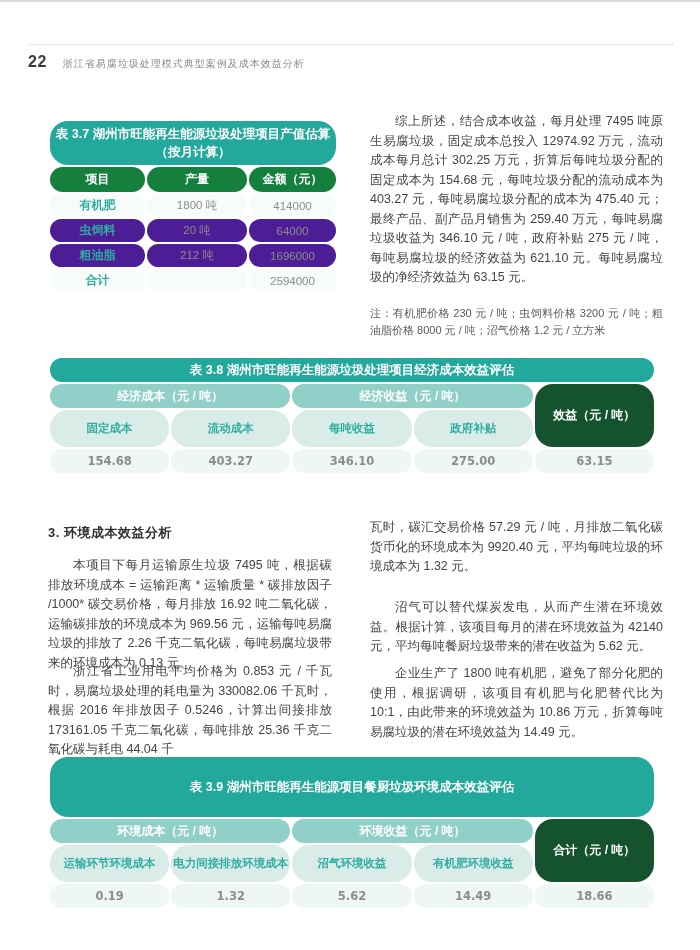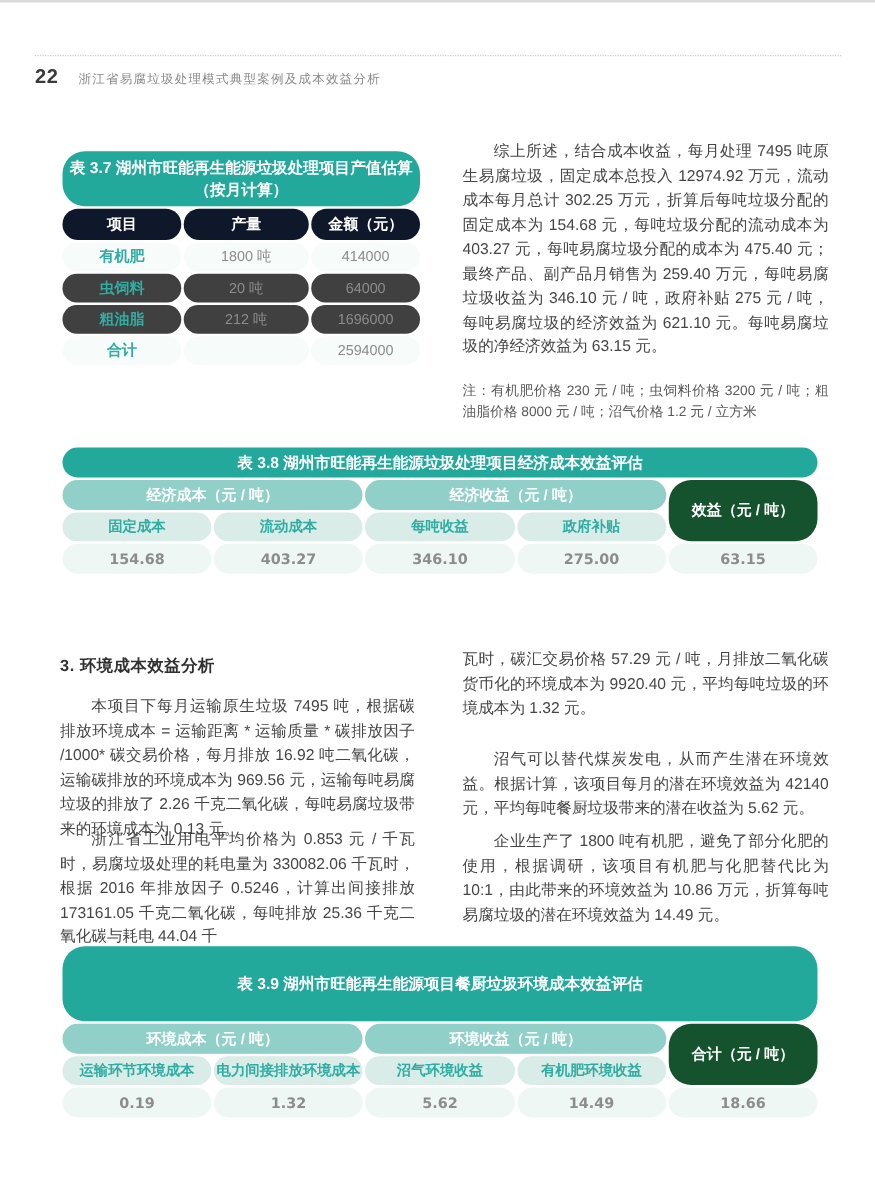--- a/index.html
+++ b/index.html
@@ -31,30 +31,30 @@
 
   
   table{border-collapse:separate;border-spacing:2px;background:#ffffff;}
   td{padding:0;text-align:center;vertical-align:middle;border-radius:18px;}
   .t-title{
     background:#23a89c;color:#ffffff;font-weight:bold;font-size:12.5px;line-height:18px;
     padding:4px 2px;
   }
   .t-group{background:#90d0c8;color:#ffffff;font-weight:bold;font-size:12px;height:24px;margin-left:38px;}
   .t-span{background:#14532d;color:#ffffff;font-weight:bold;font-size:12px;}
-  .t-sub{background:#d9ece8;color:#2fada2;font-weight:bold;font-size:11.5px;height:23px;}
+  .t-sub{background:#d9ece8;color:#2fada2;font-weight:bold;font-size:11.5px;height:37px;}
   .t-val{background:#eff7f5;color:#8c8c8c;font-size:11.5px;height:24px;
          font-family:"DejaVu Sans","Liberation Sans",sans-serif;font-weight:bold;}
 
   
   .t37{position:absolute;left:48px;top:119px;width:282px;}
   .t37 table{width:282px;table-layout:fixed;}
-  .t37 .t-head td{background:#0f172a;color:#ffffff;font-weight:bold;font-size:12px;height:25px;margin-top:14px;}
+  .t37 .t-head td{background:#15803d;color:#ffffff;font-weight:bold;font-size:12px;height:25px;margin-top:14px;}
   .t37 .row-a td{background:#f7fbfa;}
-  .t37 .row-b td{background:#404040;}
+  .t37 .row-b td{background:#4c1d95;}
   .t37 .c1{color:#2fada2;font-weight:bold;font-size:12px;}
   .t37 .c2,.t37 .c3{color:#8c8c8c;font-size:11.5px;}
   .t37 td{height:23px;}
 
   
   .wide-table{position:absolute;left:48px;width:608px;}
   .wide-table table{width:608px;table-layout:fixed;}
   .t38{top:356px;}
   .t39{top:755px;}
 </style>

